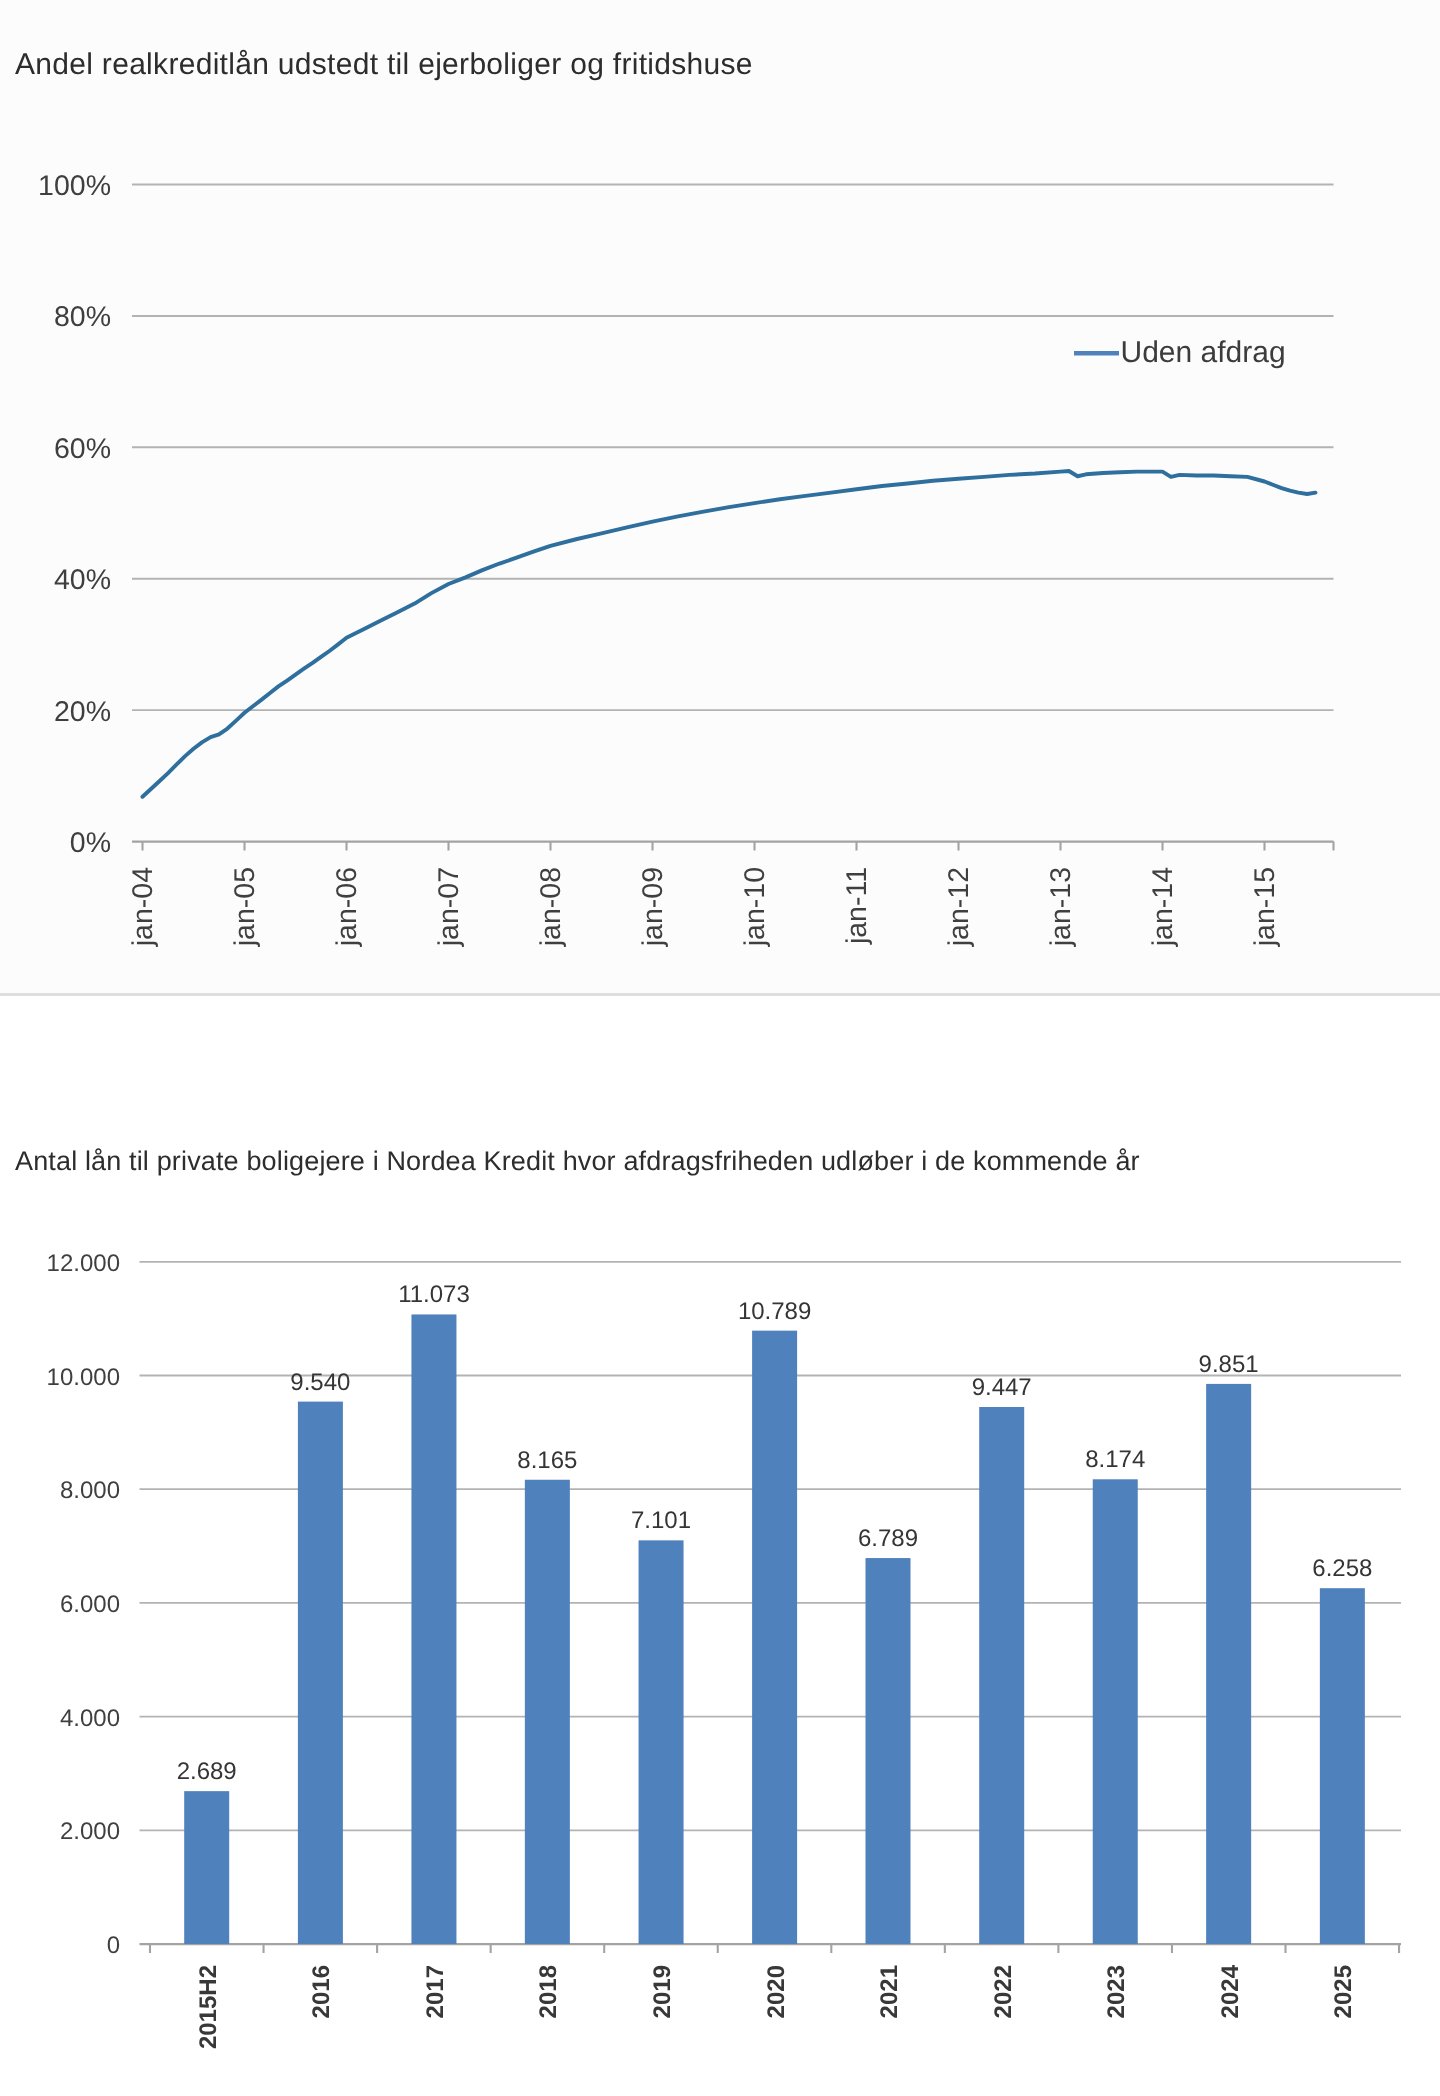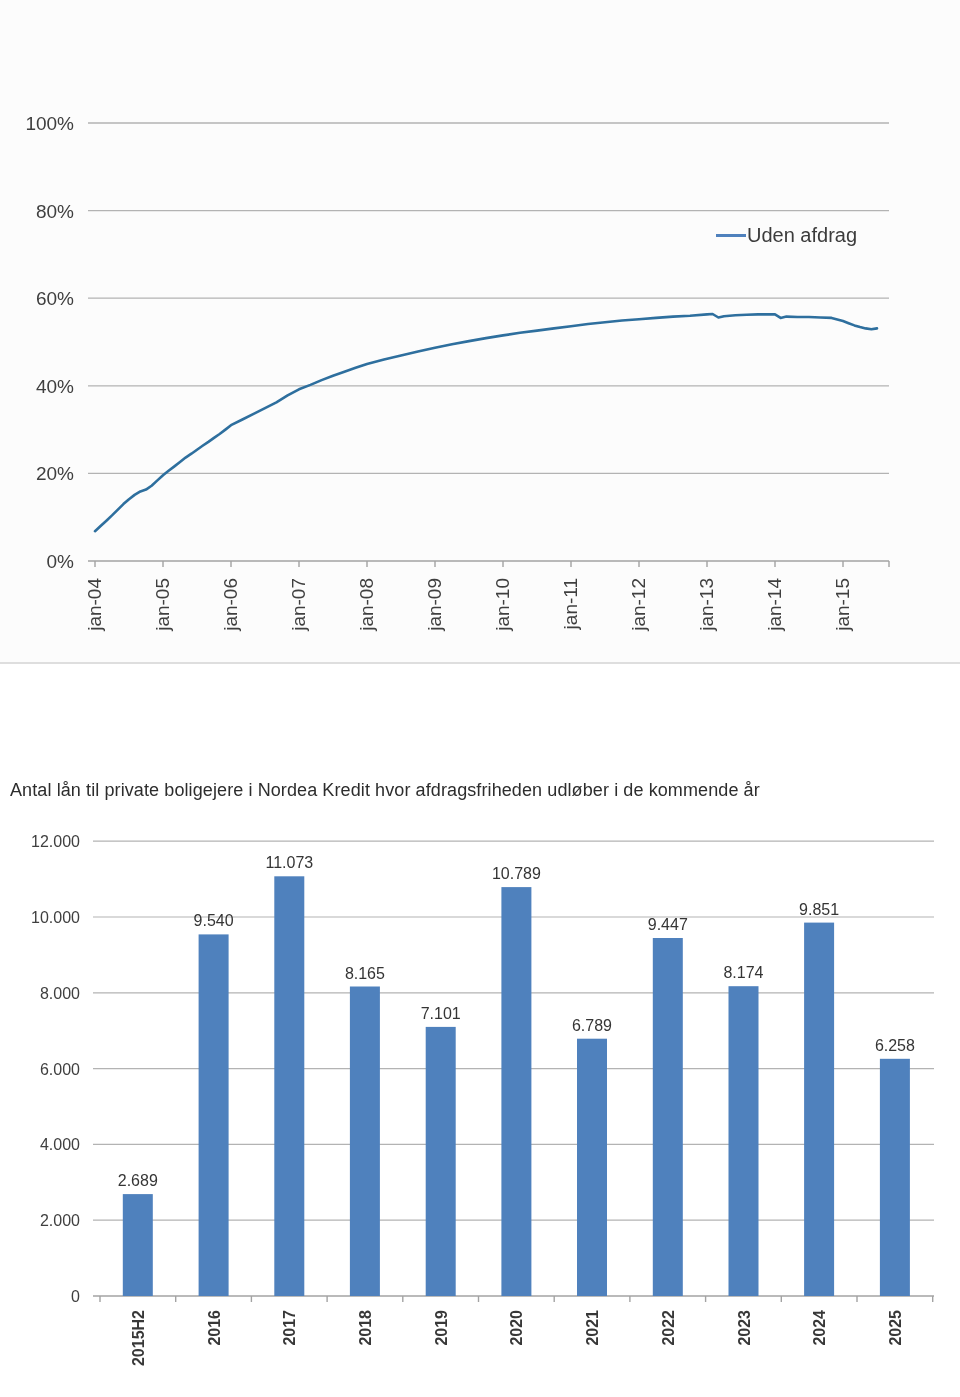--- a/index.html
+++ b/index.html
@@ -3,21 +3,21 @@
 <meta charset="utf-8">
 <style>
   html,body{margin:0;padding:0;background:#ffffff;}
   .page{position:relative;width:960px;height:1397px;background:#ffffff;overflow:hidden;
         font-family:"Liberation Sans",sans-serif;}
   .chart-section{position:absolute;left:0;width:960px;}
   .section-line{top:0;height:662px;background:#fcfcfc;border-bottom:2px solid #dedede;}
   .section-bar{top:664px;height:733px;background:#ffffff;}
   .chart-title{position:absolute;margin:0;font-weight:400;color:#2d2d2d;}
   .title-line{left:10px;top:32px;font-size:20px;letter-spacing:0.2px;}
-  .title-bar{left:10px;top:100px;font-size:18px;letter-spacing:0.1px;margin-top:16px;}
+  .title-bar{left:10px;top:100px;font-size:18px;letter-spacing:0.1px;}
   .chart-svg{position:absolute;left:0;top:0;}
   .legend{position:absolute;left:716px;top:224px;display:flex;align-items:center;justify-content:space-between;}
   .legend-marker{display:inline-block;width:30px;height:3px;margin-right:1px;}
   .legend-label{font-size:20px;color:#3c3c3c;white-space:nowrap;}
   svg text{font-family:"Liberation Sans",sans-serif;}
   .tick-lg{font-size:19px;fill:#3f3f3f;}
   .tick-sm{font-size:16px;fill:#3f3f3f;}
   .value-label{font-size:16px;fill:#353535;}
   .cat-label{font-size:16px;font-weight:700;fill:#383838;}
 </style>
@@ -60,20 +60,21 @@
         <text transform="translate(645,578) rotate(-90)" text-anchor="end" class="tick-lg">jan-12</text>
         <line x1="707" y1="561" x2="707" y2="567" stroke="#a3a3a3" stroke-width="1.4"></line>
         <text transform="translate(713,578) rotate(-90)" text-anchor="end" class="tick-lg">jan-13</text>
         <line x1="775" y1="561" x2="775" y2="567" stroke="#a3a3a3" stroke-width="1.4"></line>
         <text transform="translate(781,578) rotate(-90)" text-anchor="end" class="tick-lg">jan-14</text>
         <line x1="843" y1="561" x2="843" y2="567" stroke="#a3a3a3" stroke-width="1.4"></line>
         <text transform="translate(849,578) rotate(-90)" text-anchor="end" class="tick-lg">jan-15</text>
         <line x1="889" y1="561" x2="889" y2="567" stroke="#a3a3a3" stroke-width="1.4"></line>
         <path d="M95.0 531.2 L100.6 526.0 L106.4 520.7 L112.0 515.4 L117.6 509.8 L123.4 504.1 L129.0 499.2 L134.6 494.9 L140.4 491.4 L146.0 489.6 L151.6 485.7 L157.4 480.4 L163.0 475.2 L168.6 470.8 L174.4 466.4 L180.0 462.0 L185.6 457.6 L191.4 453.7 L197.0 449.7 L202.6 445.8 L208.4 441.9 L214.0 437.9 L219.6 434.0 L225.4 429.6 L231.0 425.2 L242.4 419.5 L253.6 413.8 L265.0 408.1 L276.4 402.4 L287.6 395.4 L299.0 389.3 L310.4 384.9 L321.6 380.1 L333.0 375.7 L344.4 371.8 L355.6 367.8 L367.0 363.9 L384.0 359.5 L401.0 355.6 L418.0 351.6 L435.0 347.7 L452.0 344.2 L469.0 341.1 L486.0 338.1 L503.0 335.4 L520.0 332.8 L537.0 330.6 L554.0 328.4 L571.0 326.2 L588.0 324.0 L605.0 322.3 L622.0 320.5 L639.0 319.2 L656.0 317.9 L673.0 316.6 L690.0 315.7 L707.0 314.4 L712.6 314.0 L718.4 317.5 L724.0 316.2 L735.4 315.3 L746.6 314.8 L758.0 314.4 L769.4 314.4 L775.0 314.4 L780.6 317.9 L786.4 316.6 L797.6 317.0 L809.0 317.0 L820.4 317.5 L831.6 317.9 L843.0 321.0 L848.6 323.2 L854.4 325.4 L860.0 327.1 L865.6 328.4 L871.4 329.3 L877.0 328.4" fill="none" stroke="#2e6f9e" stroke-width="2.6" stroke-linejoin="round" stroke-linecap="round"></path>
       </svg>
+    <h2 class="chart-title title-line">Andel realkreditlån udstedt til ejerboliger og fritidshuse</h2>
     <div class="legend">
       <span class="legend-marker" style="background: rgb(79, 129, 189);"></span>
       <span class="legend-label">Uden afdrag</span>
     </div>
   </section>
 
   <section class="chart-section section-bar">
     <svg id="bar-svg" class="chart-svg" width="960" height="733" viewBox="0 0 960 733">
         <text x="80" y="638.0" text-anchor="end" class="tick-sm">0</text>
         <line x1="93" y1="556.2" x2="934" y2="556.2" stroke="#b3b3b3" stroke-width="1.2"></line>

